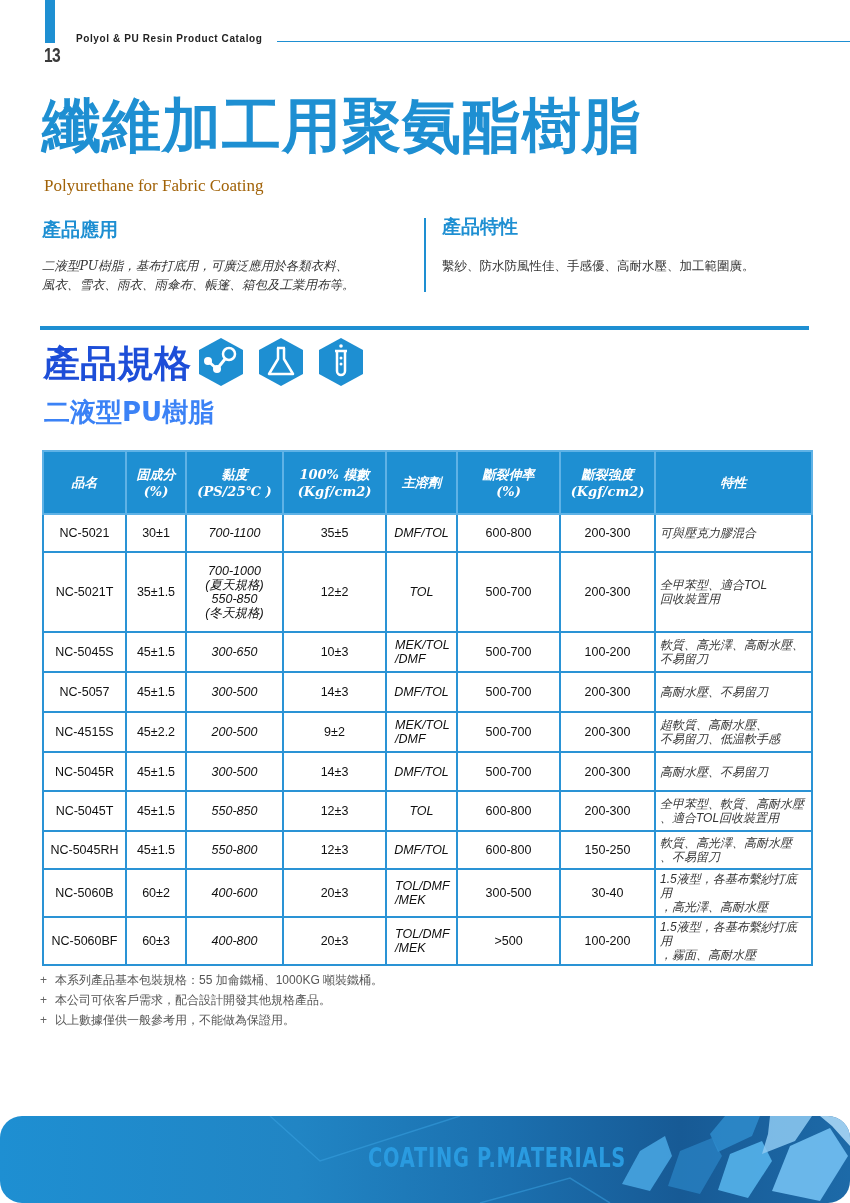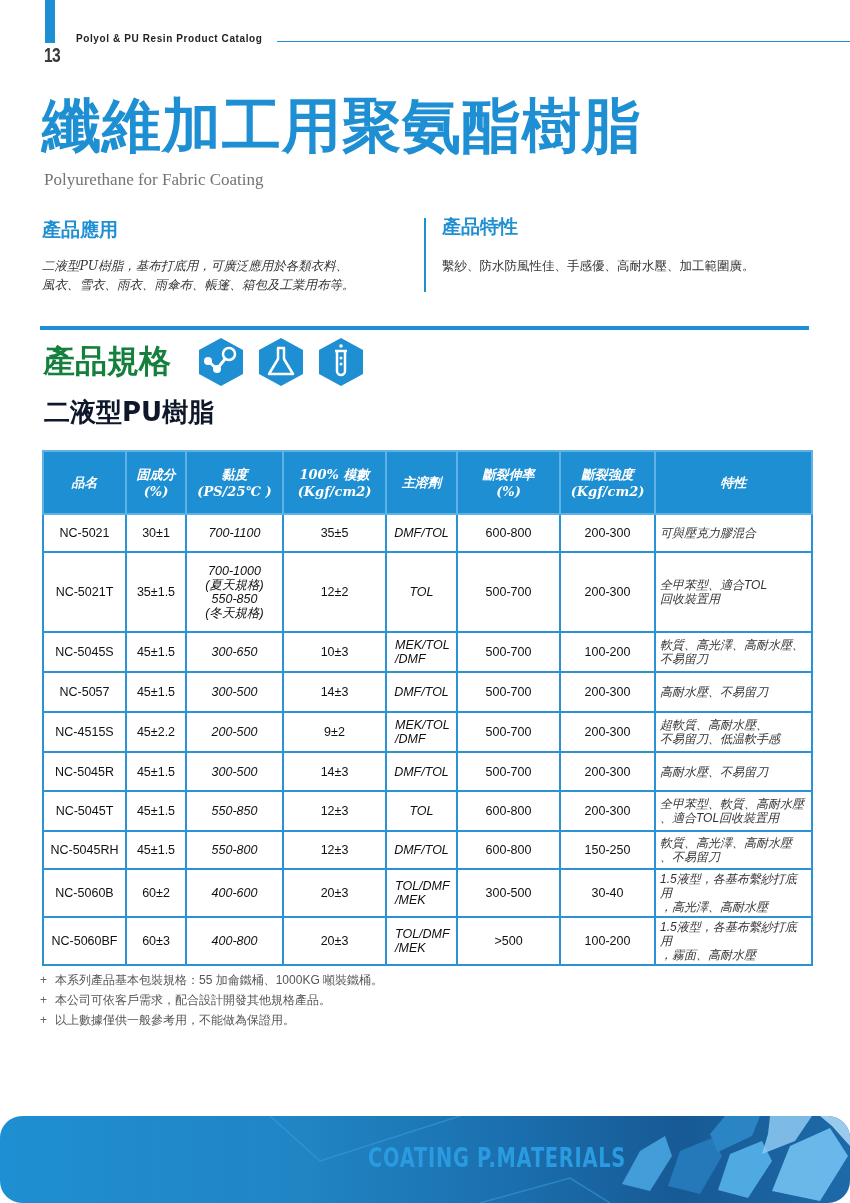--- a/index.html
+++ b/index.html
@@ -5,31 +5,31 @@
   * { box-sizing: border-box; margin: 0; padding: 0; }
   html, body { width: 850px; height: 1203px; background: #ffffff; overflow: hidden; }
   body { position: relative; font-family: "Liberation Sans", "DejaVu Sans", sans-serif; color: #222; }
 
   .top-bar { position: absolute; left: 45px; top: 0; width: 10px; height: 43px; background: #1e8fd2; }
   .catalog-title { position: absolute; left: 76px; top: 33px; font-size: 10px; letter-spacing: 0.6px; color: #222; font-weight: bold; }
   .catalog-line { position: absolute; left: 277px; top: 41px; width: 573px; height: 1px; background: #1e8fd2; }
   .page-num { position: absolute; left: 44px; top: 44px; font-size: 20px; color: #3a3a3a; font-weight: bold; transform: scaleX(0.78); transform-origin: left top; letter-spacing: -1px; }
 
   .main-title { position: absolute; left: 42px; top: 96px; font-family: "DejaVu Serif", serif; font-weight: bold; font-size: 59px; color: #1e8fd2; letter-spacing: 1px; line-height: 1; }
-  .sub-title { position: absolute; left: 44px; top: 170px; font-family: "Liberation Serif", serif; font-size: 17px; color: #737373; }
+  .sub-title { position: absolute; left: 44px; top: 176px; font-family: "Liberation Serif", serif; font-size: 17px; color: #a16207; }
 
   .sec-heading { position: absolute; font-family: "DejaVu Serif", serif; font-weight: bold; font-size: 19px; color: #1e8fd2; line-height: 1; }
   .sec-text { position: absolute; font-family: "DejaVu Serif", serif; font-size: 12.5px; color: #333; line-height: 19px; }
   .vdivider { position: absolute; left: 424px; top: 218px; width: 2px; height: 74px; background: #1e8fd2; }
   .hdivider { position: absolute; left: 40px; top: 326px; width: 769px; height: 4px; background: #1e8fd2; }
 
-  .spec-heading { position: absolute; left: 43px; top: 345px; font-family: "DejaVu Serif", serif; font-weight: bold; font-size: 32px; color: #15803d; line-height: 1; }
+  .spec-heading { position: absolute; left: 43px; top: 345px; font-family: "DejaVu Serif", serif; font-weight: bold; font-size: 37px; color: #1d4ed8; line-height: 1; }
   .hex-icons { position: absolute; left: 198px; top: 337px; display: flex; gap: 14px; }
   .hex { width: 46px; height: 50px; }
-  .spec-sub { position: absolute; left: 44px; top: 399px; font-family: "DejaVu Sans", sans-serif; font-weight: bold; font-size: 26px; color: #0f172a; line-height: 1; }
+  .spec-sub { position: absolute; left: 44px; top: 399px; font-family: "DejaVu Sans", sans-serif; font-weight: bold; font-size: 26px; color: #3b82f6; line-height: 1; }
 
   table.spec { position: absolute; left: 42px; top: 450px; border-collapse: collapse; table-layout: fixed; width: 769px; padding-left: 24px; }
   table.spec th, table.spec td { border: 2px solid #2a93d5; text-align: center; vertical-align: middle; }
   table.spec th { background: #1e8fd2; color: #fff; font-family: "DejaVu Serif", serif; font-weight: bold; font-size: 13px; line-height: 17px; height: 63px; border-color: #5fb2e6; }
   table.spec td { font-size: 12.5px; color: #111; line-height: 14px; padding: 2px 3px; }
   table.spec td.feat { text-align: left; font-size: 12px; color: #333; padding-left: 4px; border-radius: 16px; }
   table.spec td.solvent { font-size: 12.5px; }
   .ml { white-space: pre-line; font-style: italic; }
 
   .notes { position: absolute; left: 40px; top: 970px; font-size: 12px; color: #555; line-height: 20px; }

